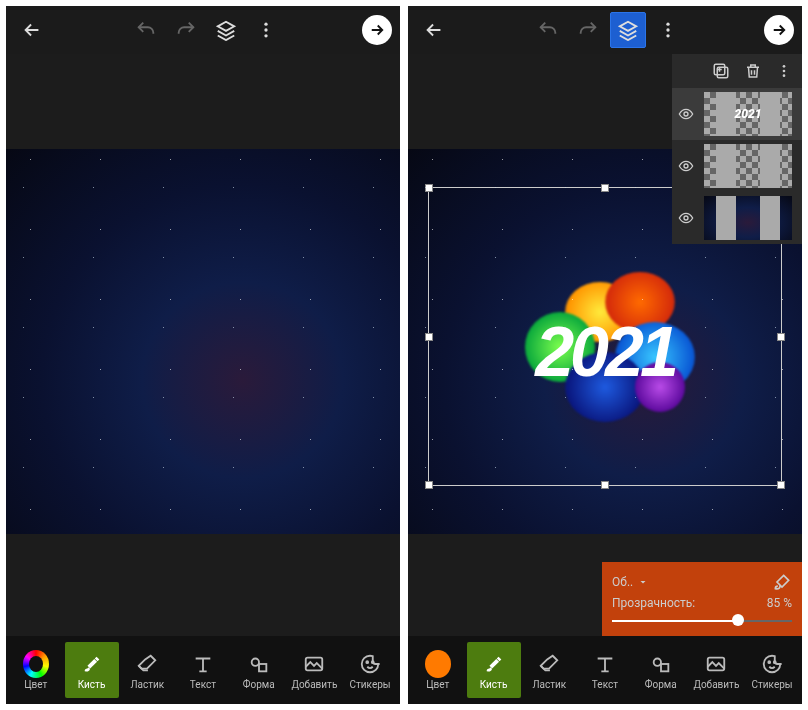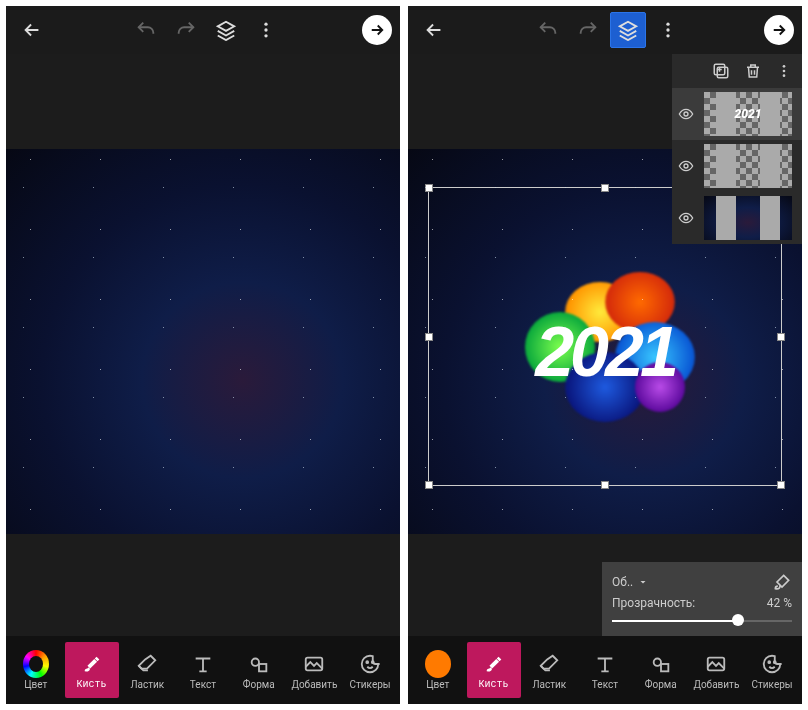--- a/index.html
+++ b/index.html
@@ -84,21 +84,21 @@
   .bottombar {
     height: 68px; background: #111;
     display: flex; align-items: center; justify-content: space-around;
     padding: 4px 2px;
   }
   .tool {
     display: flex; flex-direction: column; align-items: center; gap: 2px;
     width: 54px; height: 56px; justify-content: center; color: #bbb; font-size: 10px;
     cursor:pointer;
   }
-  .tool.active { background: #be185d; color: #fff; border-radius: 2px; font-family: Liberation Mono, monospace; }
+  .tool.active { background: #4d7c0f; color: #fff; border-radius: 2px; }
   .tool .ico { width:26px; height:26px; display:flex; align-items:center; justify-content:center; }
   .colorwheel {
     width:28px; height:28px; border-radius:50%;
     background: conic-gradient(red,orange,yellow,lime,cyan,blue,magenta,red);
     position:relative;
   }
   .colorwheel::after { content:''; position:absolute; inset:6px; border-radius:50%; background:#111; }
   .colorsolid { width:28px; height:28px; border-radius:50%; }
 
   .layers-panel {
@@ -119,21 +119,21 @@
   }
   .thumb .bars::before { left:12px; }
   .thumb .bars::after { right:12px; }
   .thumb-text { position:relative; color:#fff; font-size:12px; font-weight:900; font-style:italic; z-index:1;}
   .mini-star {
     background: radial-gradient(ellipse at 50% 60%, #2a1a3a 0%, #0f1d48 40%, #060814 100%);
   }
 
   .opacity-panel {
     position:absolute; right:0; left:auto; bottom:68px; height:74px; width:200px;
-    background:#404040; color:#ccc; font-size:12px; padding:6px 10px 4px;
+    background:#c2410c; color:#ccc; font-size:12px; padding:6px 10px 4px;
   }
   .opacity-row1 { display:flex; align-items:center; justify-content:space-between; height:28px;}
   .blend { display:flex; align-items:center; gap:4px; }
   .opacity-row2 { display:flex; align-items:center; justify-content:space-between; }
   .slider { position:relative; height:16px; margin-top:2px;}
   .slider .track { position:absolute; left:0; right:0; top:50%; height:2px; background:#666; }
   .slider .fill { position:absolute; left:0; top:50%; height:2px; background:#fff; }
   .slider .knob { position:absolute; top:50%; width:12px; height:12px; background:#fff; border-radius:50%; transform:translate(-50%,-50%); }
 
   svg { display:block; }
@@ -399,21 +399,21 @@
       </div>
       <span>
         <svg width="20" height="20" viewBox="0 0 24 24" fill="none" stroke="currentColor" stroke-width="2">
             <path d="M7 17c-2 0-3 1-3 3 0 0 3 1 5-1 1-1 1-2 0-3"></path>
             <path d="M14 4l6 6-8 8-6-6z"></path>
           </svg>
       </span>
     </div>
     <div class="opacity-row2">
       <span>Прозрачность:</span>
-      <span>42 %</span>
+      <span>85 %</span>
     </div>
     <div class="slider">
       <div class="track"></div>
       <div class="fill" style="width:70%"></div>
       <div class="knob" style="left:70%"></div>
     </div>
   </div>
 
   <div class="bottombar">
     <div class="tool">

